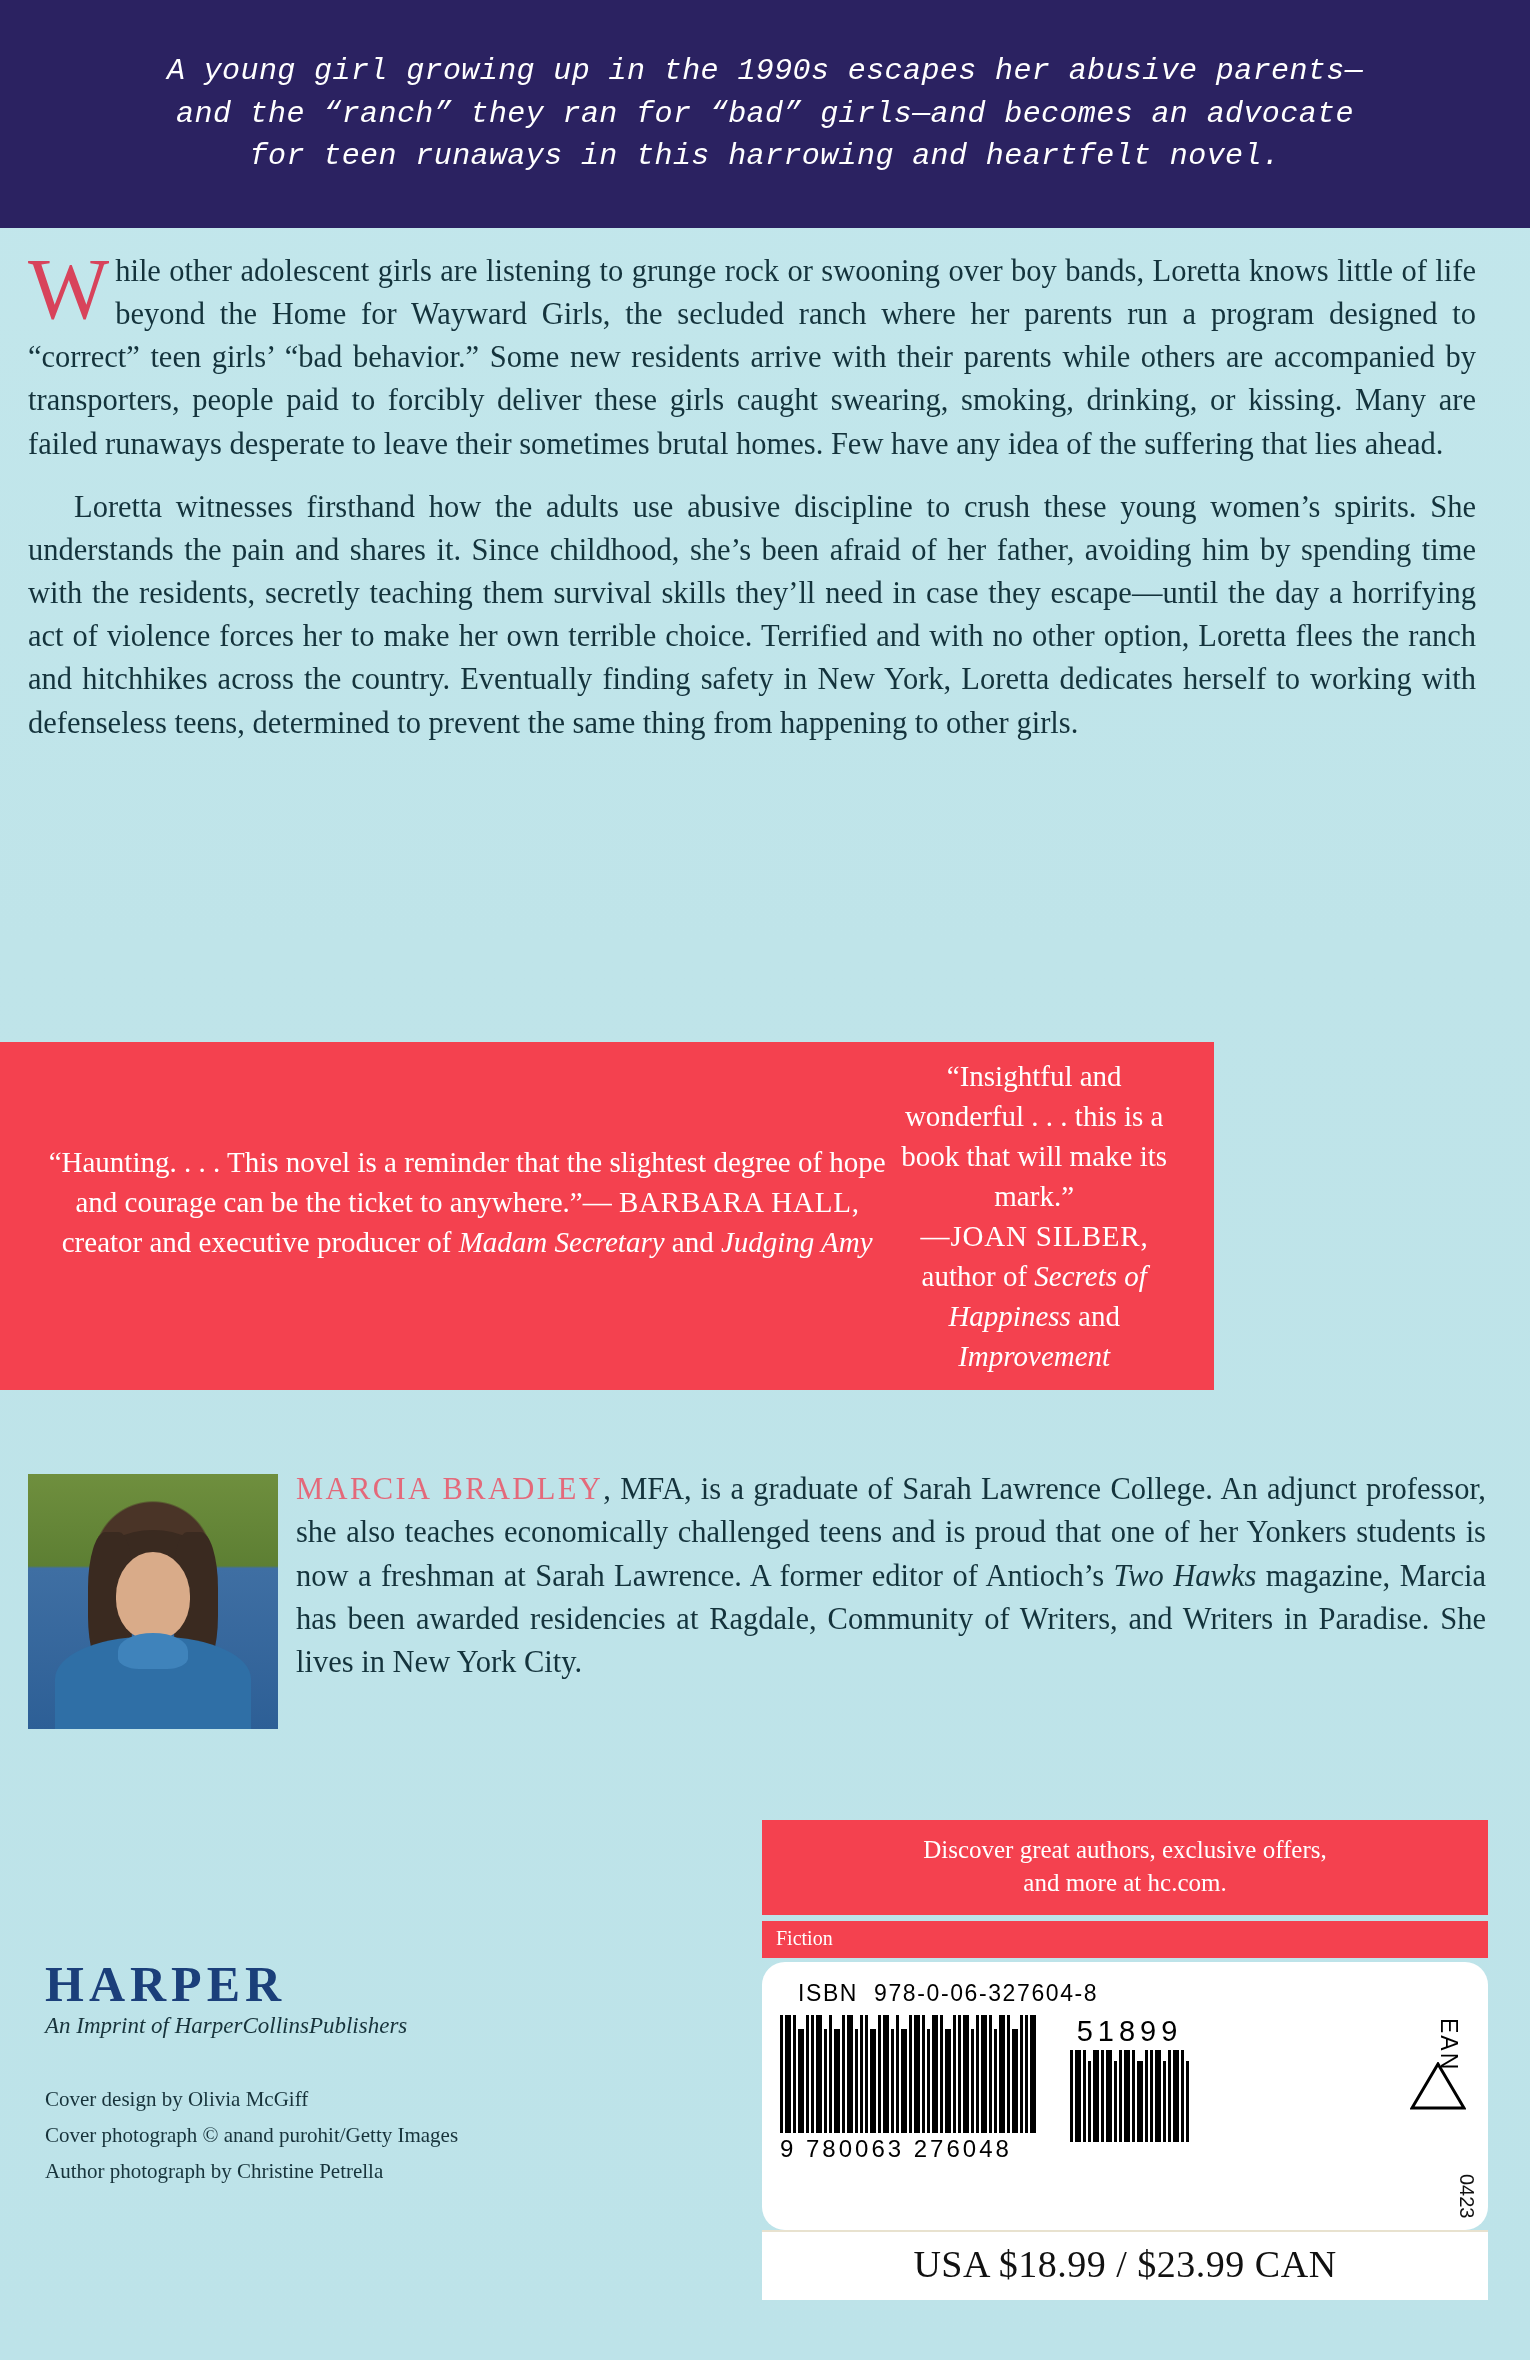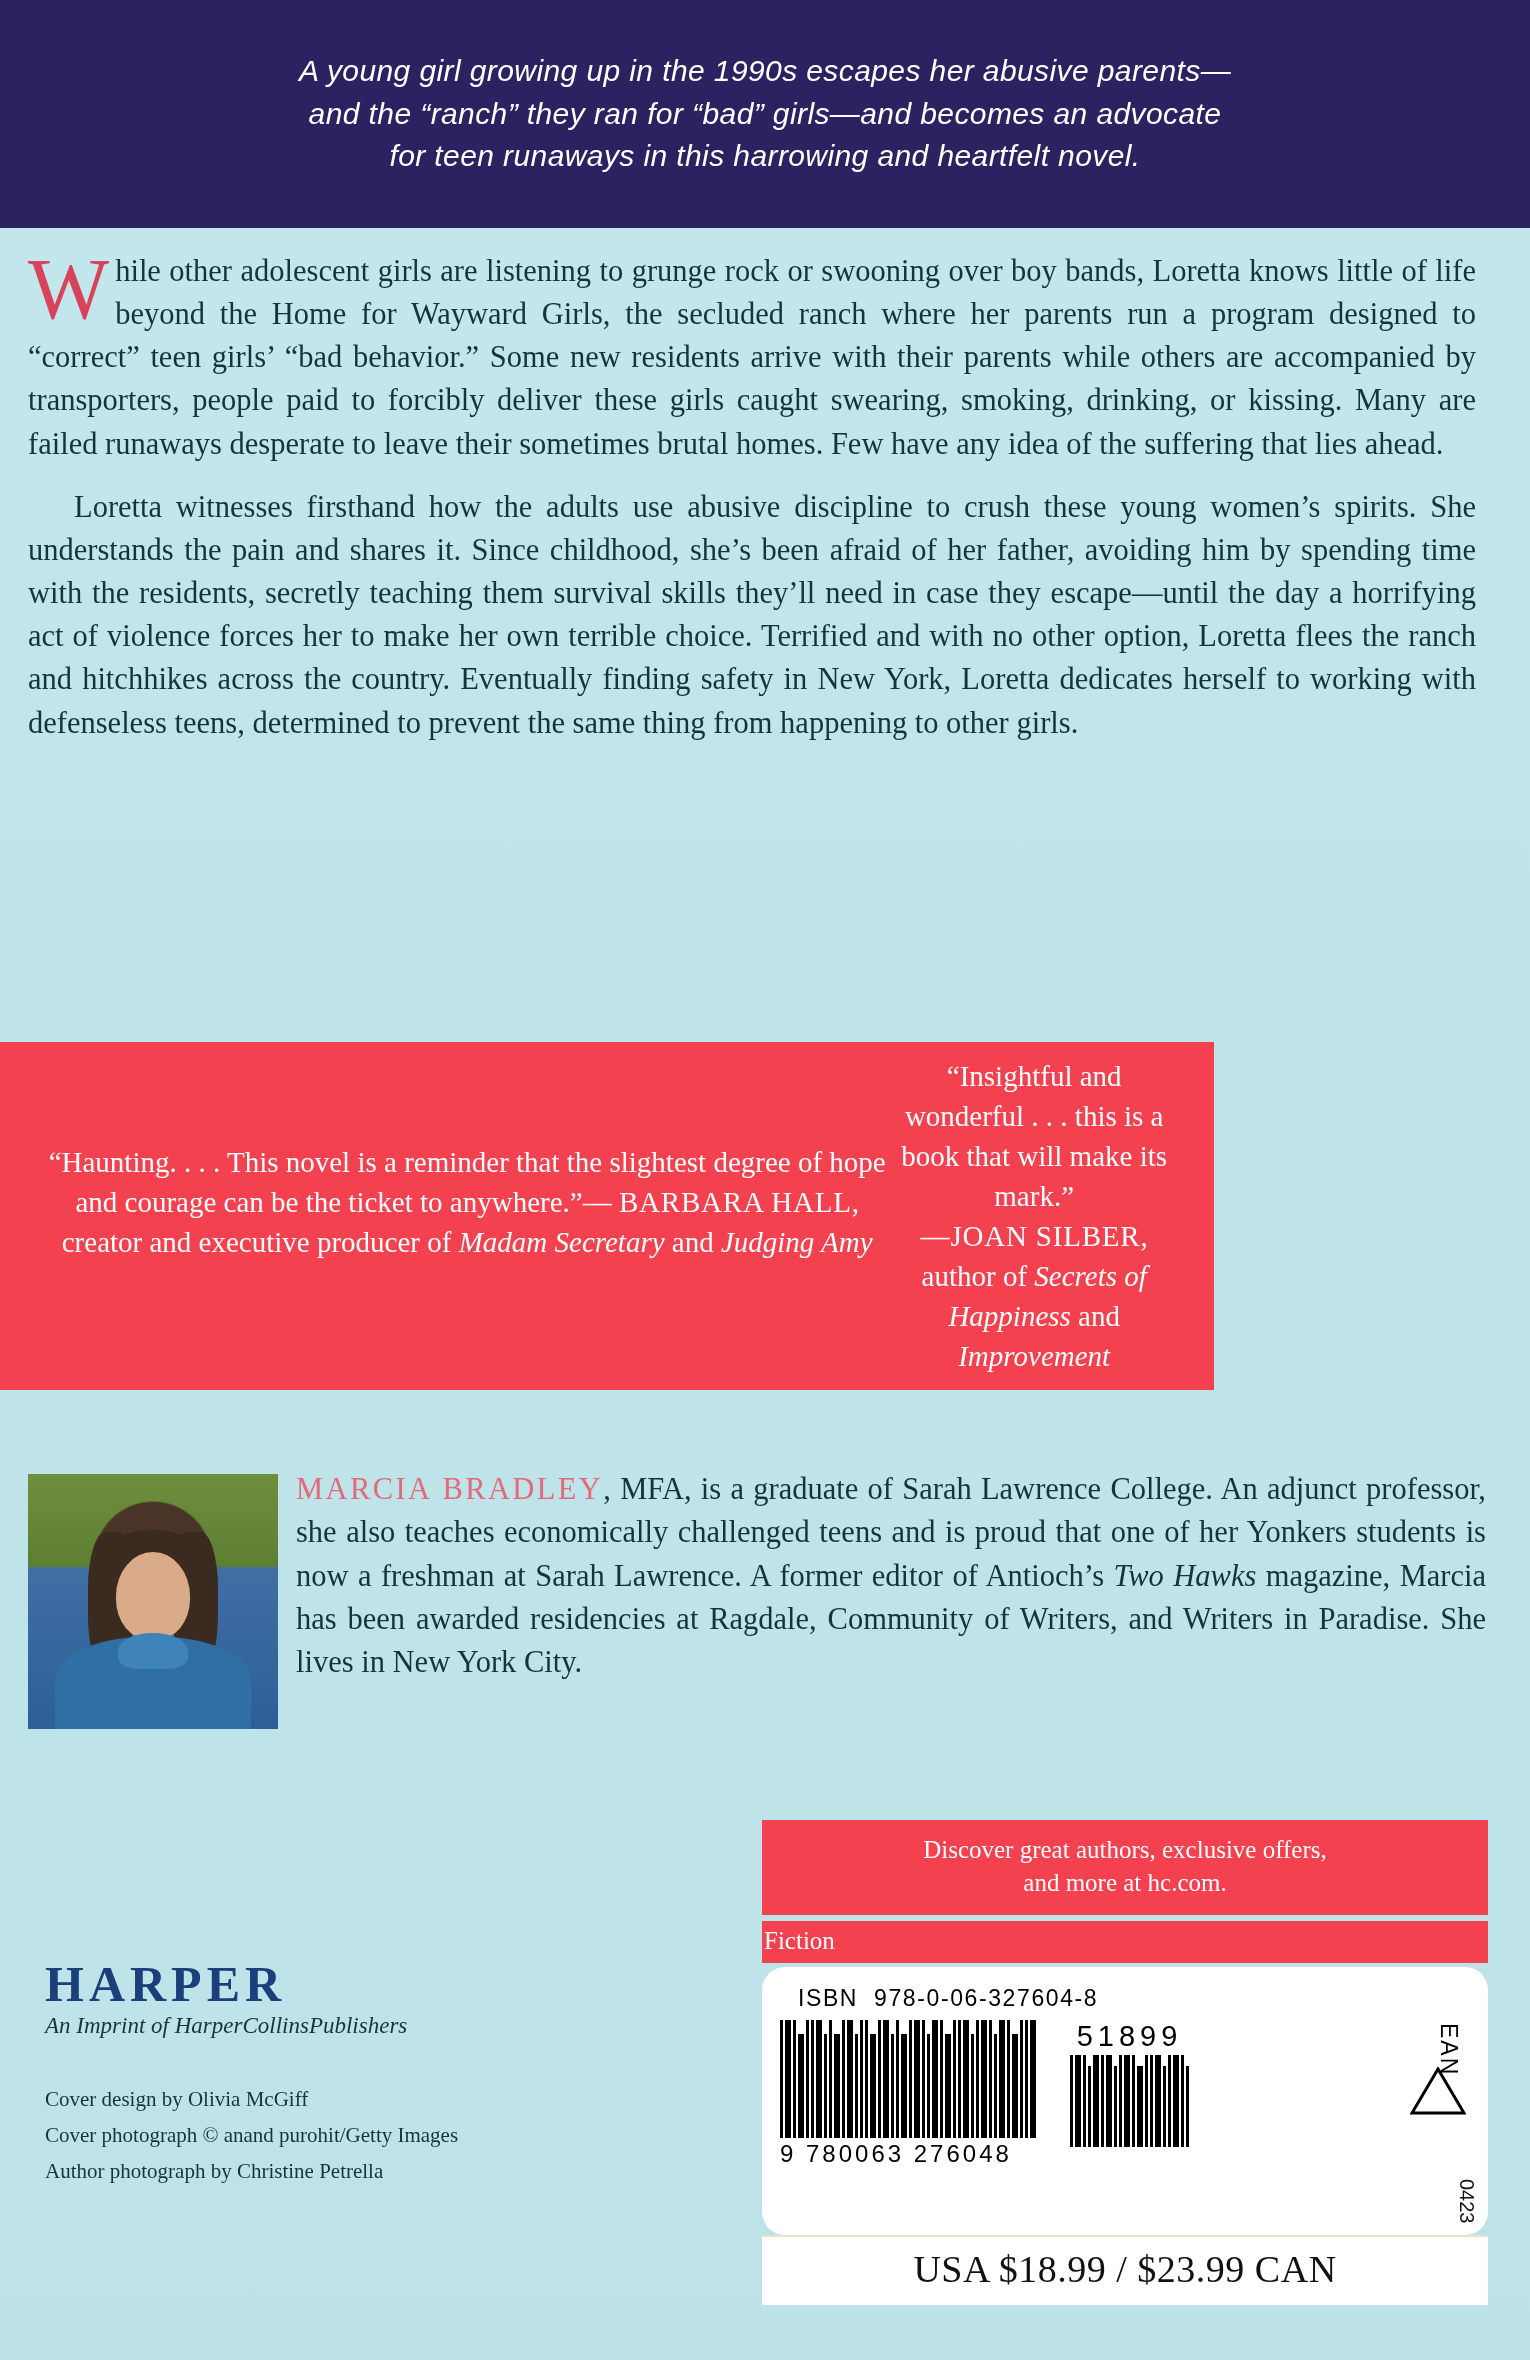--- a/index.html
+++ b/index.html
@@ -29,21 +29,21 @@
     width: 1530px;
     height: 228px;
     background: #2b2261;
     color: #ffffff;
     display: flex;
     flex-direction: column;
     align-items: center;
     justify-content: center;
   }
   .tagline-band .line {
-    font-family: Liberation Sans, sans-serif;
+    font-family: Liberation Mono, monospace;
     font-style: italic;
     font-size: 30px;
     letter-spacing: 0.4px;
     line-height: 1.42;
     text-align: right;
     white-space: nowrap;
   }
 
   
   .description {
@@ -217,22 +217,22 @@
     color: #ffffff;
     text-align: center;
     font-size: 25px;
     line-height: 1.3;
     padding: 12px 10px 14px;
     border: 2px solid #f4414f;
   }
   .genre-bar {
     background: #f4414f;
     color: #ffffff;
-    font-size: 25px;
-    padding: 6px 2px 8px;
+    font-size: 20px;
+    padding: 6px 14px 8px;
     margin-top: 6px;
   }
   .barcode-card {
     background: #ffffff;
     margin-top: 4px;
     padding: 14px 18px 0 18px;
     position: relative;
     height: 268px;
     box-sizing: border-box;
     border-radius: 23px;

